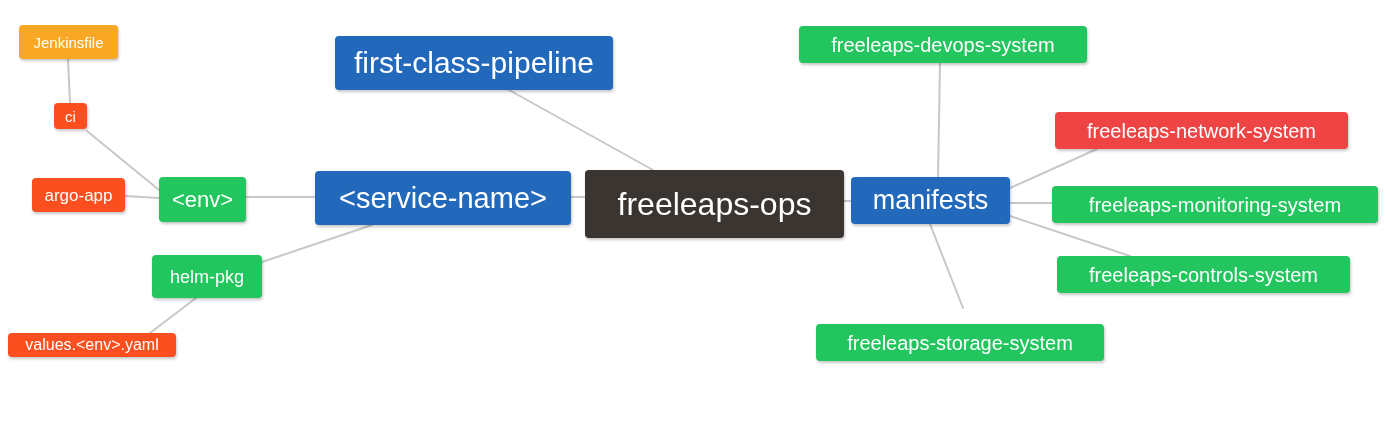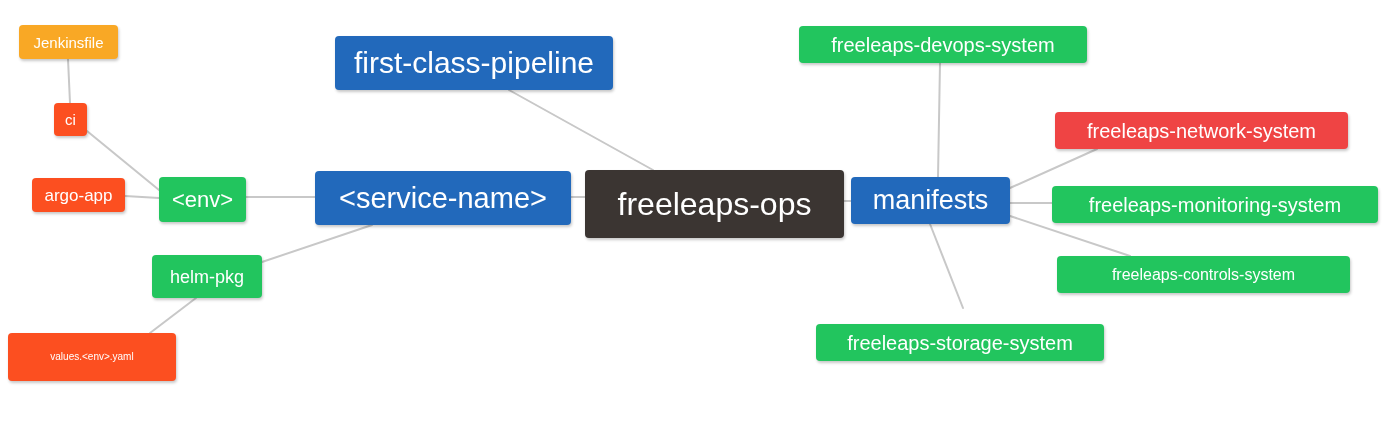--- a/index.html
+++ b/index.html
@@ -61,33 +61,33 @@
       <line x1="938" y1="177" x2="940" y2="63" stroke="#c8c8c8" stroke-width="2" stroke-linecap="round"></line>
       <line x1="1010" y1="188" x2="1097" y2="149" stroke="#c8c8c8" stroke-width="2" stroke-linecap="round"></line>
       <line x1="1010" y1="203" x2="1052" y2="203" stroke="#c8c8c8" stroke-width="2" stroke-linecap="round"></line>
       <line x1="1010" y1="216" x2="1130" y2="256" stroke="#c8c8c8" stroke-width="2" stroke-linecap="round"></line>
       <line x1="930" y1="224" x2="963" y2="308" stroke="#c8c8c8" stroke-width="2" stroke-linecap="round"></line>
     </svg>
   <div id="node-layer">
       <div class="node" style="left: 19px; top: 25px; width: 99px; height: 34px; background: rgb(249, 168, 37); color: rgb(255, 255, 255); font-size: 15px;">
         <span class="node-label">Jenkinsfile</span>
       </div>
-      <div class="node" style="left: 54px; top: 103px; width: 33px; height: 33px; background: rgb(252, 79, 32); color: rgb(255, 255, 255); font-size: 15px;">
+      <div class="node" style="left: 54px; top: 103px; width: 33px; height: 26px; background: rgb(252, 79, 32); color: rgb(255, 255, 255); font-size: 15px;">
         <span class="node-label">ci</span>
       </div>
       <div class="node" style="left: 32px; top: 178px; width: 93px; height: 34px; background: rgb(252, 79, 32); color: rgb(255, 255, 255); font-size: 17px;">
         <span class="node-label">argo-app</span>
       </div>
       <div class="node" style="left: 159px; top: 177px; width: 87px; height: 45px; background: rgb(34, 197, 94); color: rgb(255, 255, 255); font-size: 22px;">
         <span class="node-label">&lt;env&gt;</span>
       </div>
       <div class="node" style="left: 152px; top: 255px; width: 110px; height: 43px; background: rgb(34, 197, 94); color: rgb(255, 255, 255); font-size: 18px;">
         <span class="node-label">helm-pkg</span>
       </div>
-      <div class="node" style="left: 8px; top: 333px; width: 168px; height: 48px; background: rgb(252, 79, 32); color: rgb(255, 255, 255); font-size: 10px;">
+      <div class="node" style="left: 8px; top: 333px; width: 168px; height: 24px; background: rgb(252, 79, 32); color: rgb(255, 255, 255); font-size: 16px;">
         <span class="node-label">values.&lt;env&gt;.yaml</span>
       </div>
       <div class="node" style="left: 315px; top: 36px; width: 278px; height: 54px; background: rgb(34, 105, 187); color: rgb(255, 255, 255); font-size: 30px; margin-left: 20px;">
         <span class="node-label">first-class-pipeline</span>
       </div>
       <div class="node" style="left: 315px; top: 171px; width: 256px; height: 54px; background: rgb(34, 105, 187); color: rgb(255, 255, 255); font-size: 29px;">
         <span class="node-label">&lt;service-name&gt;</span>
       </div>
       <div class="node" style="left: 585px; top: 170px; width: 259px; height: 68px; background: rgb(59, 53, 50); color: rgb(255, 255, 255); font-size: 32px;">
         <span class="node-label">freeleaps-ops</span>
@@ -97,20 +97,20 @@
       </div>
       <div class="node" style="left: 799px; top: 26px; width: 288px; height: 37px; background: rgb(34, 197, 94); color: rgb(255, 255, 255); font-size: 20px;">
         <span class="node-label">freeleaps-devops-system</span>
       </div>
       <div class="node" style="left: 1055px; top: 112px; width: 293px; height: 37px; background: #ef4444; color: rgb(255, 255, 255); font-size: 20px;">
         <span class="node-label">freeleaps-network-system</span>
       </div>
       <div class="node" style="left: 1052px; top: 186px; width: 326px; height: 37px; background: rgb(34, 197, 94); color: rgb(255, 255, 255); font-size: 20px;">
         <span class="node-label">freeleaps-monitoring-system</span>
       </div>
-      <div class="node" style="left: 1057px; top: 256px; width: 293px; height: 37px; background: rgb(34, 197, 94); color: rgb(255, 255, 255); font-size: 16px;">
+      <div class="node" style="left: 1057px; top: 256px; width: 293px; height: 37px; background: rgb(34, 197, 94); color: rgb(255, 255, 255); font-size: 20px;">
         <span class="node-label">freeleaps-controls-system</span>
       </div>
       <div class="node" style="left: 816px; top: 324px; width: 288px; height: 37px; background: rgb(34, 197, 94); color: rgb(255, 255, 255); font-size: 20px;">
         <span class="node-label">freeleaps-storage-system</span>
       </div>
     </div>
 </div>
 
 </body></html>

